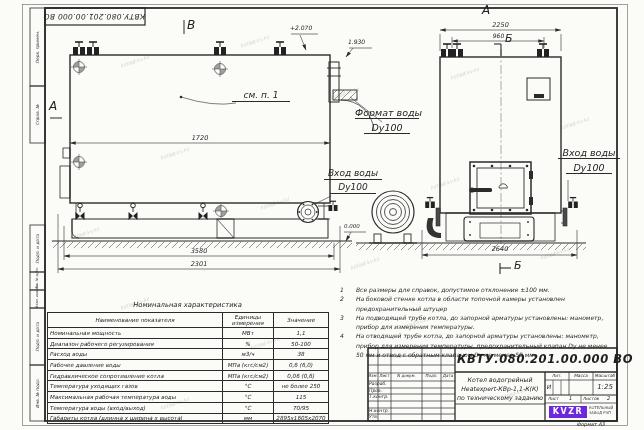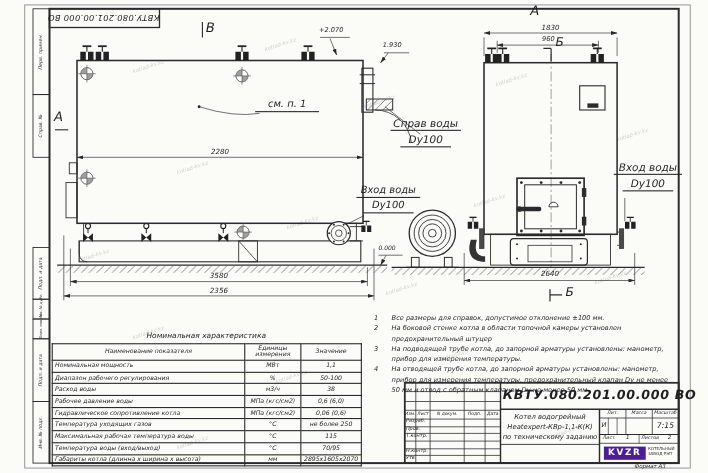--- a/index.html
+++ b/index.html
@@ -15,21 +15,21 @@
   .notes{position:absolute;left:340px;top:285px;width:274px;z-index:3;}
   .note-row{display:flex;font-size:6px;font-style:italic;color:#1f1f1f;line-height:1.55;}
   .note-num{width:16px;flex:0 0 16px;}
   .note-text{flex:1;}
   table.tech{position:absolute;left:47px;top:312px;width:281px;z-index:3;border-collapse:collapse;table-layout:fixed;}
   table.tech td,table.tech th{border:0.7px solid #2b2b2b;font-size:5.6px;font-style:italic;font-weight:normal;color:#1f1f1f;padding:0 2px;overflow:hidden;}
   table.tech thead th{height:14px;text-align:center;}
   table.tech tbody td{height:9.7px;}
   table.tech td.nm{text-align:left;}
   table.tech td.un,table.tech td.vl{text-align:center;}
-  .logo-box{position:absolute;left:549px;top:406px;width:38px;height:12px;background:#4c1d95;color:#fff;z-index:4;
+  .logo-box{position:absolute;left:549px;top:406px;width:38px;height:12px;background:#6d28d9;color:#fff;z-index:4;
     font-style:normal;font-weight:bold;font-size:8px;letter-spacing:1.5px;text-align:center;line-height:12px;}
   .company{position:absolute;left:589px;top:406px;width:27px;z-index:4;font-size:3.7px;font-style:normal;color:#333;line-height:1.4;text-align:left;}
 </style>
 </head>
 <body>
 
 <div class="sheet">
 
   <div class="wm" style="left:120px;top:58px">kotlad-kv.kz</div>
   <div class="wm" style="left:240px;top:38px">kotlad-kv.kz</div>
@@ -271,30 +271,30 @@
   <div class="t vlab" style="left:30px;top:308px;width:18px;height:15px;line-height:15px;font-size:3.4px">Взам. инв. №</div>
   <div class="t vlab" style="left:30px;top:365px;width:57px;height:15px;line-height:15px">Подп. и дата</div>
   <div class="t vlab" style="left:30px;top:421px;width:56px;height:15px;line-height:15px">Инв. № подл.</div>
 
   <div class="t" style="left:187px;top:19px;font-size:12px">В</div>
   <div class="t" style="left:49px;top:100px;font-size:12px">А</div>
   <div class="t ul c" style="left:232px;top:91px;width:58px;font-size:9px">см. п. 1</div>
   <div class="t" style="left:290px;top:25px;font-size:6px">+2.070</div>
   <div class="t" style="left:348px;top:39px;font-size:6px">1.930</div>
   <div class="t" style="left:344px;top:223px;font-size:5.5px">0.000</div>
-  <div class="t c" style="left:175px;top:135px;width:50px;font-size:6.5px">2280</div>
+  <div class="t c" style="left:175px;top:135px;width:50px;font-size:6.5px">1720</div>
   <div class="t c" style="left:174px;top:248px;width:50px;font-size:6.5px">3580</div>
-  <div class="t c" style="left:174px;top:261px;width:50px;font-size:6.5px">2356</div>
-  <div class="t ul c" style="left:355px;top:108px;width:64px;font-size:9.5px">Справ воды</div>
+  <div class="t c" style="left:174px;top:261px;width:50px;font-size:6.5px">2301</div>
+  <div class="t ul c" style="left:355px;top:108px;width:64px;font-size:9.5px">Формат воды</div>
   <div class="t ul c" style="left:364px;top:123px;width:46px;font-size:9.5px">Dy100</div>
   <div class="t ul c" style="left:324px;top:169px;width:58px;font-size:9px">Вход воды</div>
   <div class="t ul c" style="left:330px;top:183px;width:46px;font-size:9px">Dy100</div>
 
   <div class="t" style="left:482px;top:4px;font-size:12px">А</div>
-  <div class="t c" style="left:478px;top:22px;width:45px;font-size:6.5px">1830</div>
+  <div class="t c" style="left:478px;top:22px;width:45px;font-size:6.5px">2250</div>
   <div class="t c" style="left:476px;top:33px;width:45px;font-size:6px">960</div>
   <div class="t" style="left:505px;top:33px;font-size:11px">Б</div>
   <div class="t" style="left:514px;top:260px;font-size:11px">Б</div>
   <div class="t ul c" style="left:558px;top:148px;width:62px;font-size:9.5px">Вход воды</div>
   <div class="t ul c" style="left:566px;top:163px;width:46px;font-size:9.5px">Dy100</div>
   <div class="t c" style="left:475px;top:246px;width:50px;font-size:6.5px">2640</div>
 
   <div class="notes">
     <div class="note-row">
       <span class="note-num">1</span>
@@ -393,21 +393,21 @@
   <div class="t c" style="left:456px;top:376px;width:88px;font-size:6.2px;white-space:normal;line-height:1.45">
     <span style="display:block">Котел водогрейный</span>
     <span style="display:block">Heatexpert-КВр-1,1-К(К)</span>
     <span style="display:block">по техническому заданию</span>
   </div>
 
   <div class="t c" style="left:545px;top:373.5px;width:24px;font-size:4.3px">Лит.</div>
   <div class="t c" style="left:569px;top:373.5px;width:24px;font-size:4.3px">Масса</div>
   <div class="t c" style="left:593px;top:373.5px;width:24px;font-size:4.3px">Масштаб</div>
   <div class="t c" style="left:545px;top:384px;width:8px;font-size:6px">И</div>
-  <div class="t c" style="left:593px;top:384px;width:24px;font-size:7px">7:15</div>
+  <div class="t c" style="left:593px;top:384px;width:24px;font-size:7px">1:25</div>
   <div class="t" style="left:548px;top:396.5px;font-size:4.3px">Лист</div>
   <div class="t" style="left:569px;top:396px;font-size:5px">1</div>
   <div class="t" style="left:583px;top:396.5px;font-size:4.3px">Листов</div>
   <div class="t" style="left:607px;top:396px;font-size:5px">2</div>
 
   <div class="logo-box">KVZR</div>
   <div class="company">
     <span style="display:block">КОТЕЛЬНЫЙ</span>
     <span style="display:block">ЗАВОД РЭП</span>
   </div>

